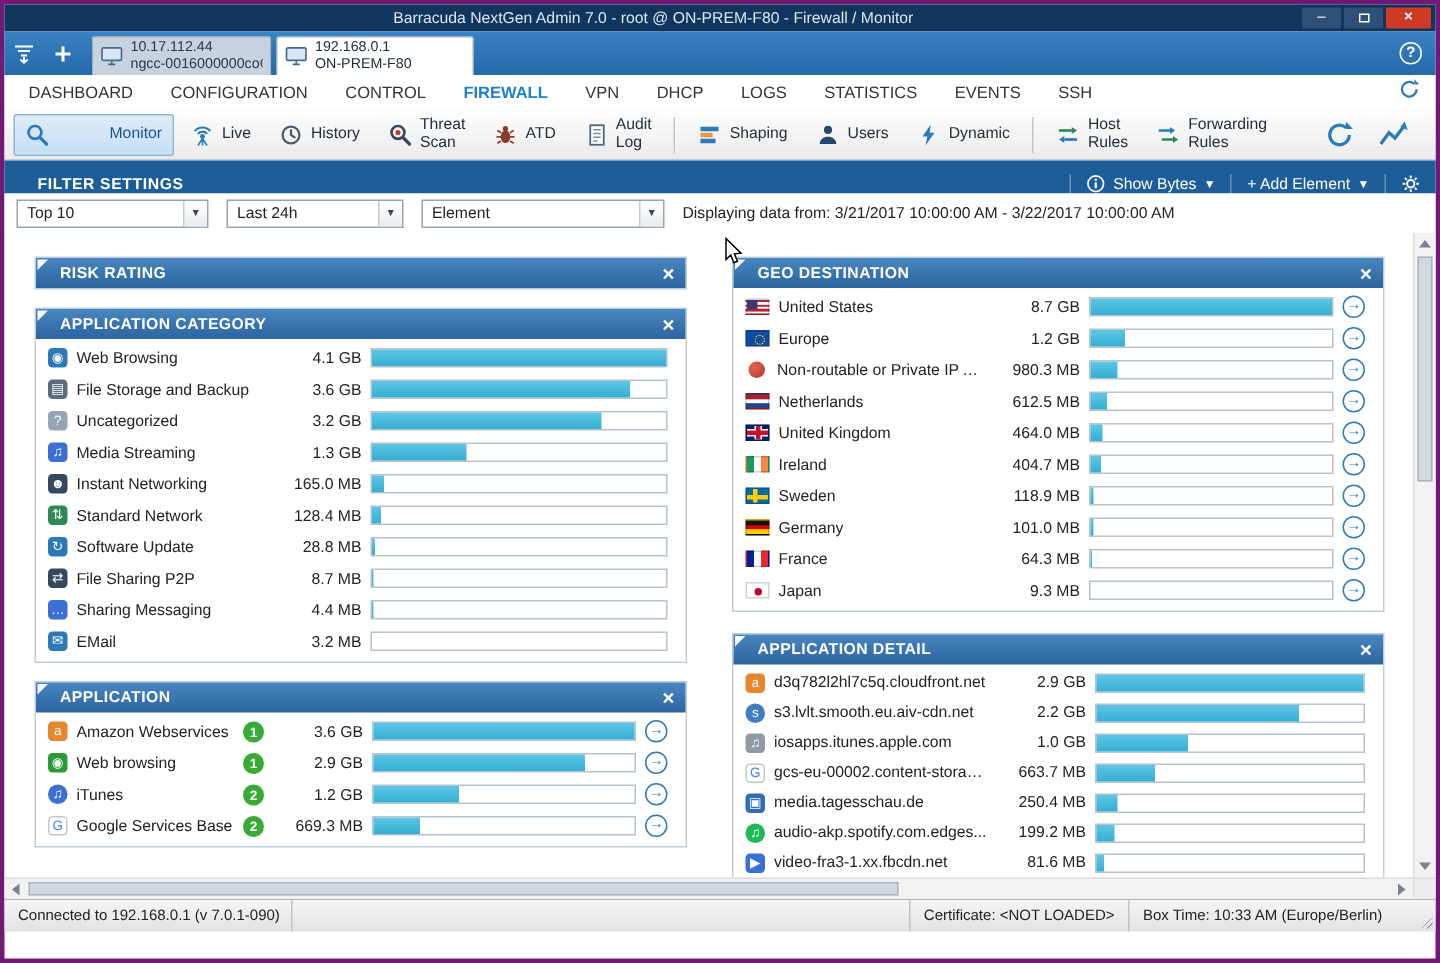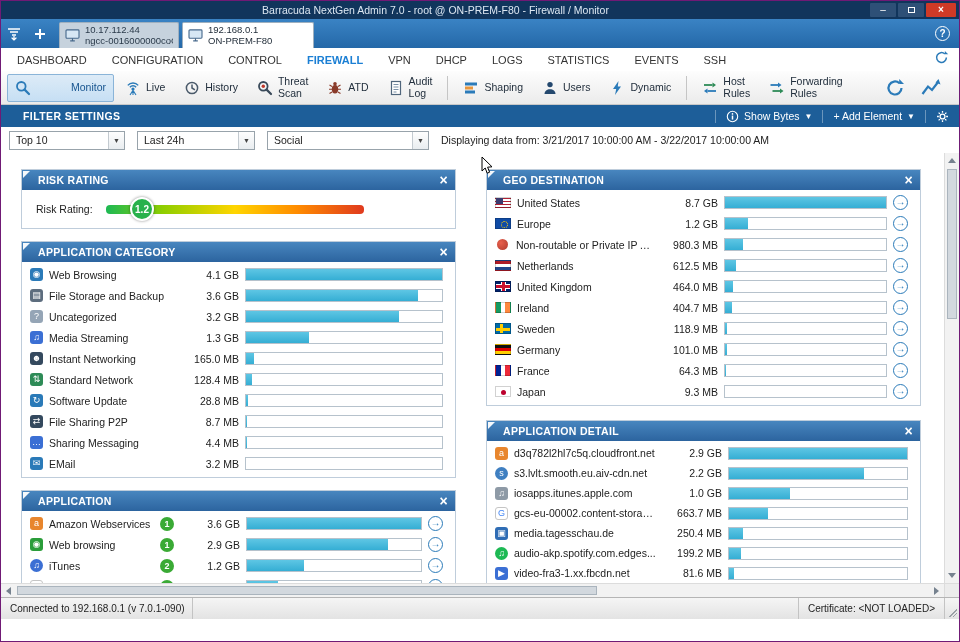--- a/index.html
+++ b/index.html
@@ -1,18 +1,18 @@
 <!DOCTYPE html>
 <html><head>
 <meta charset="utf-8">
 <style>
   * { box-sizing: border-box; margin: 0; padding: 0; }
   html, body { width: 960px; height: 642px; overflow: hidden; background: #fff;
     font-family: "Liberation Sans", "DejaVu Sans", sans-serif; }
-  .window { position: absolute; inset: 0; border: 1px solid #701a75; background: #fff; }
+  .window { position: absolute; inset: 0; border: 3px solid #701a75; background: #fff; }
 
   
   .titlebar { height: 18px; background: #11355c; display: flex; align-items: center; color: #dce7f2; }
   .titlebar .title { flex: 1; text-align: center; font-size: 10.5px; white-space: nowrap; overflow: hidden; }
   .wbtns { display: flex; align-items: center; gap: 2px; padding-right: 3px; }
   .wbtn { width: 26px; height: 14px; display: flex; align-items: center; justify-content: center;
     background: #2e5077; color: #fff; font-size: 10px; line-height: 1; border-radius: 1px; }
   .wbtn.close { background: #cf3a27; width: 30px; font-weight: bold; }
   .maxglyph { width: 7px; height: 6px; border: 1px solid #fff; display: inline-block; }
 
@@ -45,32 +45,32 @@
   .tb-btn { display: flex; align-items: center; gap: 5px; padding: 3px 7px; border: 1px solid transparent;
     border-radius: 2px; font-size: 10.5px; color: #222f3d; height: 28px; }
   .tb-btn.active { background: linear-gradient(#ddebf7, #c6dff4); border-color: #8ab4d8; color: #17548f; gap: 40px; }
   .tb-icon svg { width: 16px; height: 16px; display: block; }
   .tb-label { white-space: pre-line; line-height: 1.05; }
   .tb-sep { width: 1px; height: 24px; background: #c5c5c5; margin: 0 4px; }
   .tb-right { margin-left: auto; display: flex; align-items: center; gap: 16px; padding-right: 12px; }
   .tb-right svg { width: 20px; height: 20px; display: block; }
 
   
-  .filterbar { height: 22px; background: #1d5e99; color: #fff; display: flex; align-items: center; font-size: 10.5px; }
+  .filterbar { height: 22px; background: #1d5e99; color: #fff; display: flex; align-items: flex-end; font-size: 10.5px; }
   .fb-title { font-weight: bold; letter-spacing: .4px; padding-left: 22px; display: flex; align-items: center; }
   .fb-right { margin-left: auto; display: flex; align-items: stretch; }
   .fb-item { border-left: 1px solid rgba(255,255,255,.35); display: flex; align-items: center; gap: 5px; padding: 0 10px; }
   .fb-item svg { width: 13px; height: 13px; display: block; }
   .dd-caret { font-size: 8px; }
 
   
   .filterrow { height: 26px; background: #fff; display: flex; align-items: center; padding-left: 8px; gap: 12px; font-size: 10.5px; color: #222; }
   .dropdown { position: relative; height: 19px; border: 1px solid #98a3ab; background: #fff;
     display: flex; align-items: center; padding: 0 20px 0 6px; }
-  .dropdown:nth-child(1) { width: 116px; }
+  .dropdown:nth-child(1) { width: 128px; }
   .dropdown:nth-child(2) { width: 118px; }
   .dropdown:nth-child(3) { width: 162px; }
   .dd-arrow { position: absolute; right: 0; top: 0; bottom: 0; width: 16px; border-left: 1px solid #c3cad0;
     display: flex; align-items: center; justify-content: center; font-size: 7px; color: #444; background: linear-gradient(#fefefe,#e9edf0); }
   .displaying { white-space: nowrap; }
   .hintrow { height: 24px; background: #fff; font-size: 10.5px; color: #222; padding: 7px 0 0 10px; }
 
   
   .content { position: relative; height: 444px; background: #fff; overflow: hidden; }
   .col { position: absolute; top: 0; }
@@ -386,42 +386,36 @@
   </div>
 
   <div class="filterrow">
     <span style="display:contents" id="filter-dropdowns"><div class="dropdown">
           <span class="dd-value">Top 10</span>
           <span class="dd-arrow">▼</span>
         </div><div class="dropdown">
           <span class="dd-value">Last 24h</span>
           <span class="dd-arrow">▼</span>
         </div><div class="dropdown">
-          <span class="dd-value">Social</span>
+          <span class="dd-value">Element</span>
           <span class="dd-arrow">▼</span>
         </div></span>
     <span class="displaying">Displaying data from: 3/21/2017 10:00:00 AM - 3/22/2017 10:00:00 AM</span>
   </div>
 
 
   <div class="content">
 
     <div class="col left">
 
       <div class="panel p-risk">
         <div class="panel-header">
           <span class="collapse-tri"></span>
           <span>RISK RATING</span>
           <span class="panel-x">×</span>
-        </div>
-        <div class="risk-body">
-          <span class="risk-label">Risk Rating:</span>
-          <span class="risk-bar">
-            <span class="risk-badge">1.2</span>
-          </span>
         </div>
       </div>
 
       <div class="panel p-appcat">
         <div class="panel-header">
           <span class="collapse-tri"></span>
           <span>APPLICATION CATEGORY</span>
           <span class="panel-x">×</span>
         </div>
         <div class="rows" id="rows-appcat">
@@ -751,20 +745,21 @@
         </div>
     </div>
     <div class="sb-corner"></div>
 
   </div>
 
   <div class="statusbar" id="statusbar">
       <div class="seg seg0">Connected to 192.168.0.1 (v 7.0.1-090)</div>
       <div class="seg seg1"></div>
       <div class="seg seg3">Certificate: &lt;NOT LOADED&gt;</div>
+      <div class="seg seg4">Box Time: 10:33 AM (Europe/Berlin)</div>
       <div class="grip">
         <span></span>
       </div>
     </div>
 
   <svg class="cursor" width="13" height="19" viewBox="0 0 13 19">
     <path d="M1 1l0 14 3.2-3 2 5.2 2.4-1-2-5 4.4-.4z" fill="#fff" stroke="#000" stroke-width="1"></path>
   </svg>
 
 </div>

